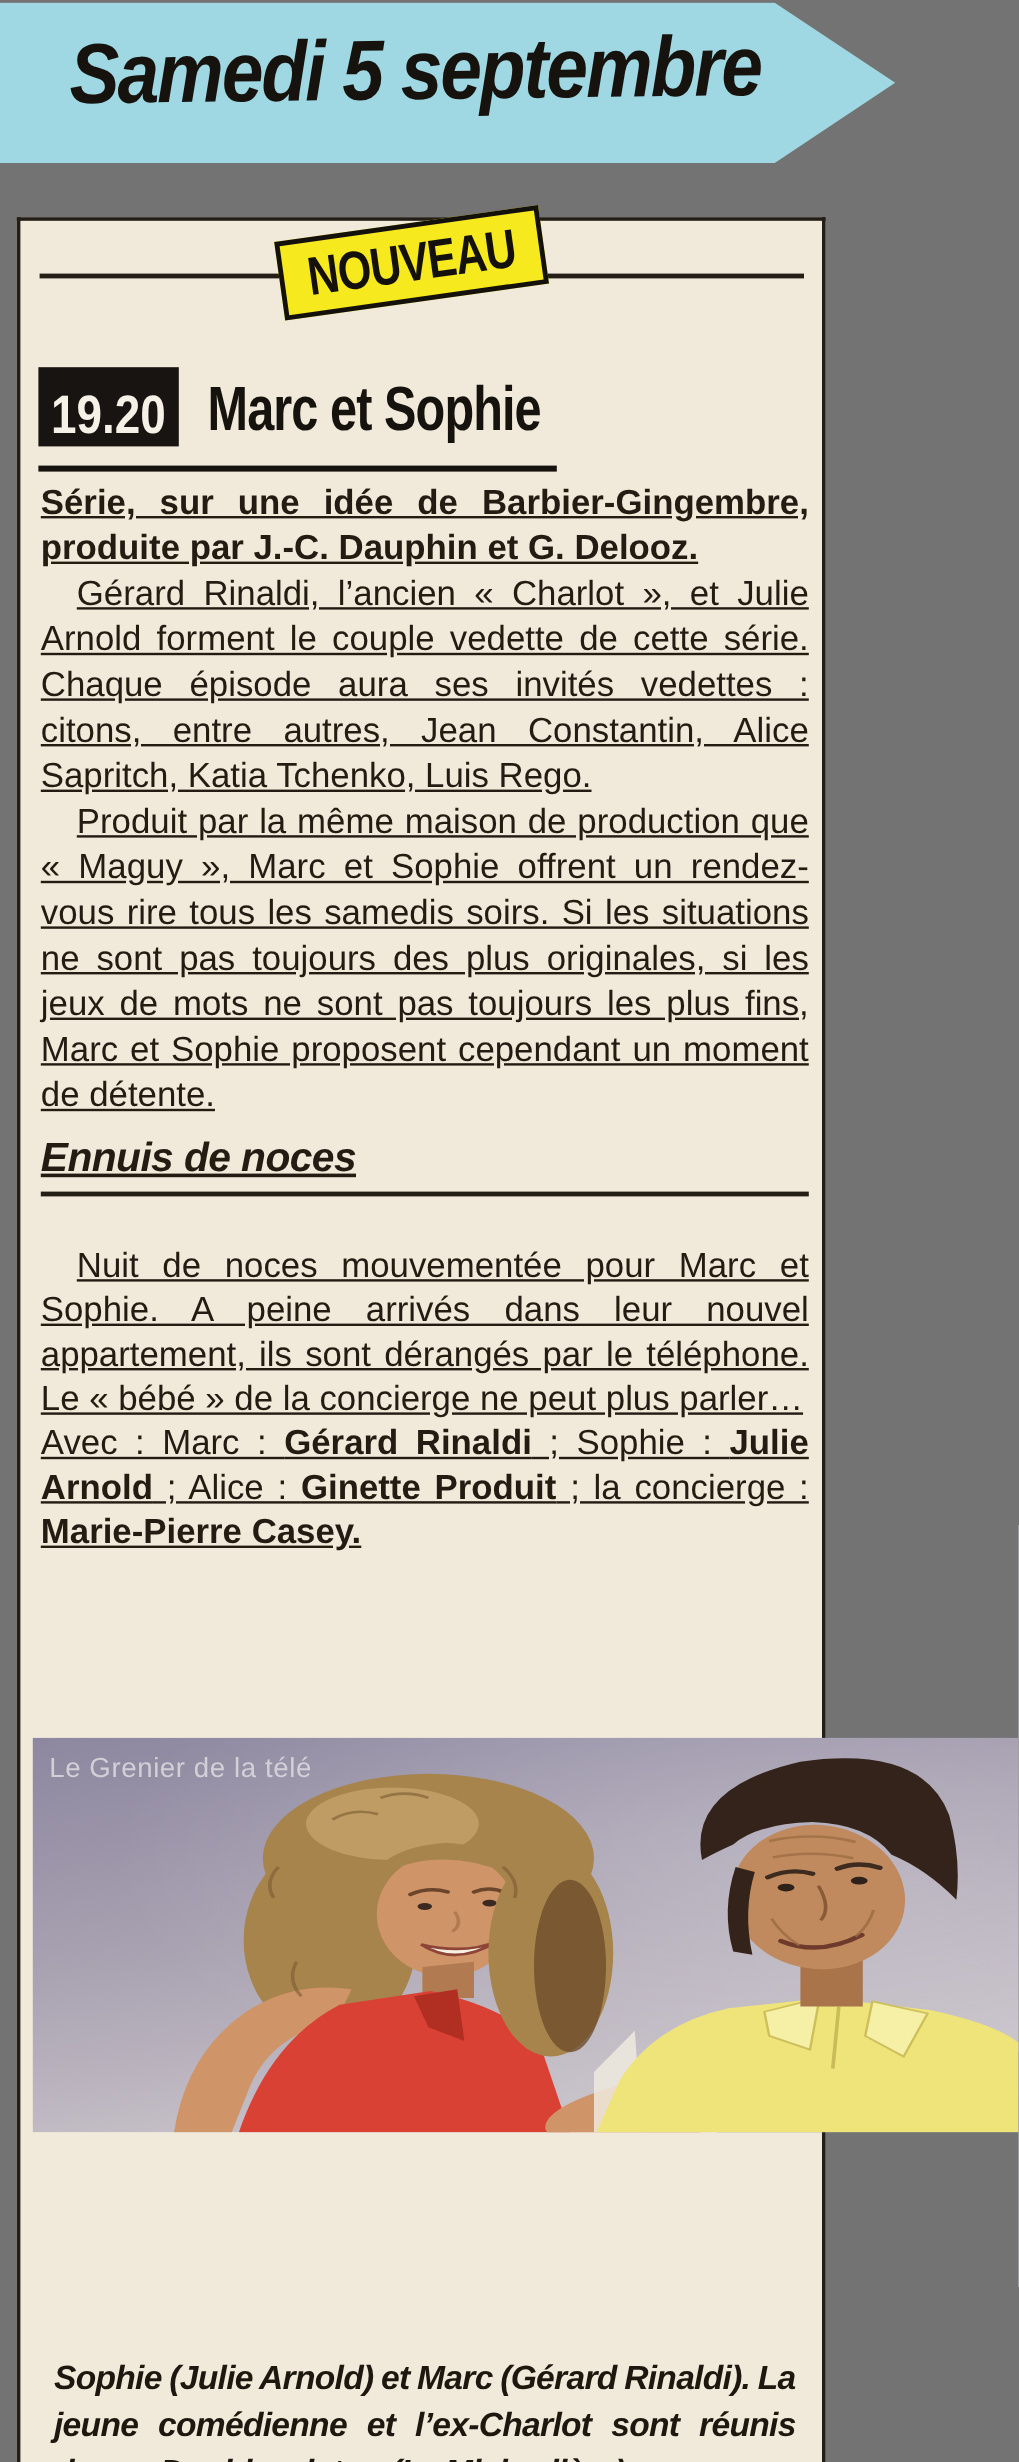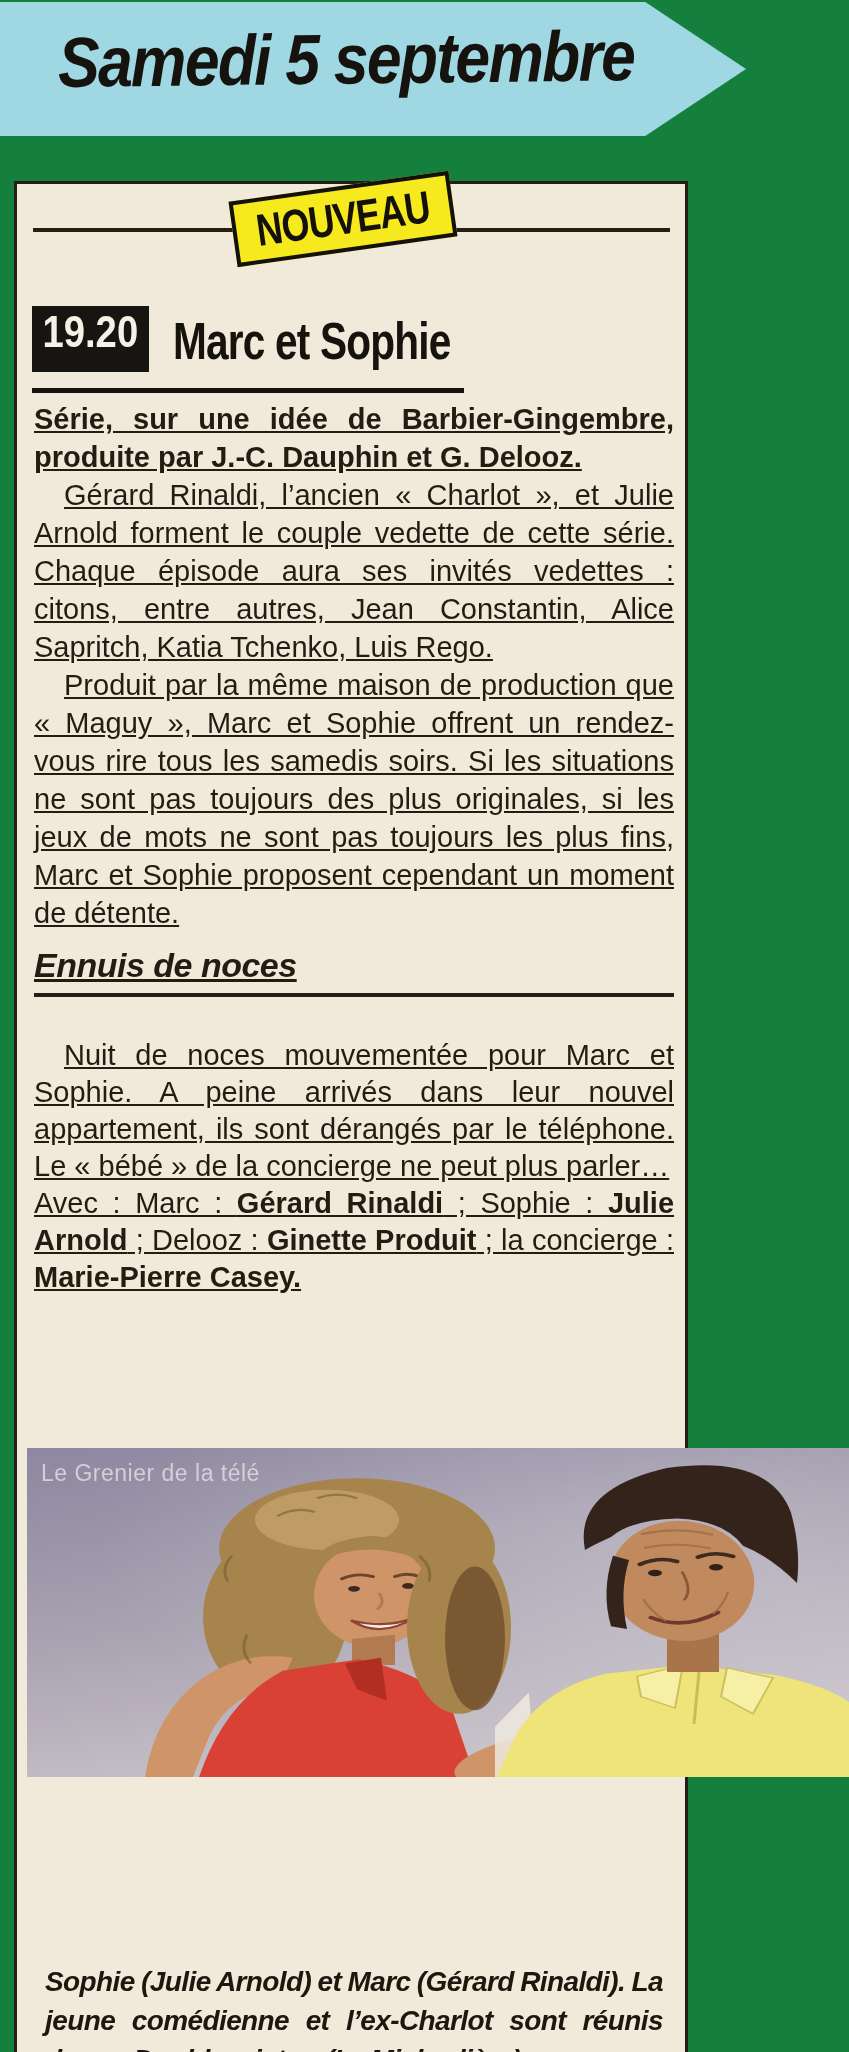--- a/index.html
+++ b/index.html
@@ -1,33 +1,33 @@
 <!DOCTYPE html>
 <html><head>
 <meta charset="utf-8">
 <style>
   html,body{margin:0;padding:0;}
   body{width:849px;height:2052px;background:#efe8d6;font-family:"Liberation Sans","DejaVu Sans",sans-serif;}
-  .page{position:relative;width:849px;height:2052px;overflow:hidden;background:#15803d;color:#241e17;}
+  .page{position:relative;width:849px;height:2052px;overflow:hidden;background:#737373;color:#241e17;}
 
   
   .banner{position:absolute;left:0;top:2px;width:746px;height:134px;background:#9fd8e3;
           clip-path:polygon(0 0,86.5% 0,100% 50%,86.5% 100%,0 100%);}
   .banner-text{display:inline-block;margin:20px 0 0 58px;font-size:71px;font-weight:bold;font-style:italic;
           letter-spacing:-2px;color:#16130e;transform:scaleX(.88) rotate(-.6deg);transform-origin:left center;white-space:nowrap;}
 
   
   .article-box{position:absolute;left:14px;top:181px;width:668px;height:1868px;
           border:3px solid #241e17;border-bottom:none;background:#f1eada;}
   .top-rule{position:absolute;left:16px;top:44px;width:637px;height:4px;background:#241e17;}
   .nouveau{position:absolute;left:215px;top:2px;width:214px;height:58px;background:#f6e91d;
           border:4px solid #14110c;transform:rotate(-8deg);display:flex;align-items:center;justify-content:center;z-index:3;}
   .nouveau span{font-size:45px;font-weight:bold;letter-spacing:-1px;color:#14110c;transform:scaleX(.8);white-space:nowrap;}
   .time-badge{position:absolute;left:15px;top:122px;width:117px;height:66px;background:#181411;
-          display:flex;align-items:flex-start;justify-content:center;}
+          display:flex;align-items:flex-end;justify-content:center;}
   .time-badge span{color:#f5f1e6;font-size:45px;font-weight:bold;transform:scaleX(.85);letter-spacing:0;}
   .prog-title{position:absolute;left:156px;top:126px;font-size:52px;line-height:62px;font-weight:bold;color:#16120d;
           transform:scaleX(.78);transform-origin:left center;white-space:nowrap;letter-spacing:-1px;}
   .title-underline{position:absolute;left:15px;top:204px;width:432px;height:5px;background:#16120d;}
 
   
   .body-text{position:absolute;left:17px;top:216px;width:640px;font-size:29px;line-height:38px;
           text-align:justify;color:#241c13;text-decoration:underline;}
   .body-text p{margin:0;}
   .body-text p.bold{font-weight:bold;}
@@ -68,21 +68,21 @@
     <div class="prog-title">Marc et Sophie</div>
     <div class="title-underline"></div>
 
     <div class="body-text">
       <p class="bold">Série, sur une idée de Barbier-Gingembre, produite par J.-C. Dauphin et G. Delooz.</p>
       <p class="ind">Gérard Rinaldi, l’ancien « Charlot », et Julie Arnold forment le couple vedette de cette série. Chaque épisode aura ses invités vedettes : citons, entre autres, Jean Constantin, Alice Sapritch, Katia Tchenko, Luis Rego.</p>
       <p class="ind">Produit par la même maison de production que « Maguy », Marc et Sophie offrent un rendez-vous rire tous les samedis soirs. Si les situations ne sont pas toujours des plus originales, si les jeux de mots ne sont pas toujours les plus fins, Marc et Sophie proposent cependant un moment de détente.</p>
       <h3>Ennuis de noces</h3>
       <div class="sect-rule"></div>
       <p class="ind tight after-rule">Nuit de noces mouvementée pour Marc et Sophie. A peine arrivés dans leur nouvel appartement, ils sont dérangés par le téléphone. Le « bébé » de la concierge ne peut plus parler…</p>
-      <p class="tight"><span>Avec : Marc : </span><span style="font-weight: 700;">Gérard Rinaldi</span><span> ; Sophie : </span><span style="font-weight: 700;">Julie Arnold</span><span> ; Delooz : </span><span style="font-weight: 700;">Ginette Produit</span><span> ; la concierge : </span><span style="font-weight: 700;">Marie-Pierre Casey.</span></p>
+      <p class="tight"><span>Avec : Marc : </span><span style="font-weight: 700;">Gérard Rinaldi</span><span> ; Sophie : </span><span style="font-weight: 700;">Julie Arnold</span><span> ; Alice : </span><span style="font-weight: 700;">Ginette Produit</span><span> ; la concierge : </span><span style="font-weight: 700;">Marie-Pierre Casey.</span></p>
     </div>
   </div>
 
   <div class="photo">
     <svg viewBox="0 0 822 458" preserveAspectRatio="none">
       <defs>
         <linearGradient id="bgGrad" x1="0" y1="0" x2="0.35" y2="1">
           <stop offset="0" stop-color="#8d87a0"></stop>
           <stop offset="0.55" stop-color="#aaa3b2"></stop>
           <stop offset="1" stop-color="#c8c2c9"></stop>

